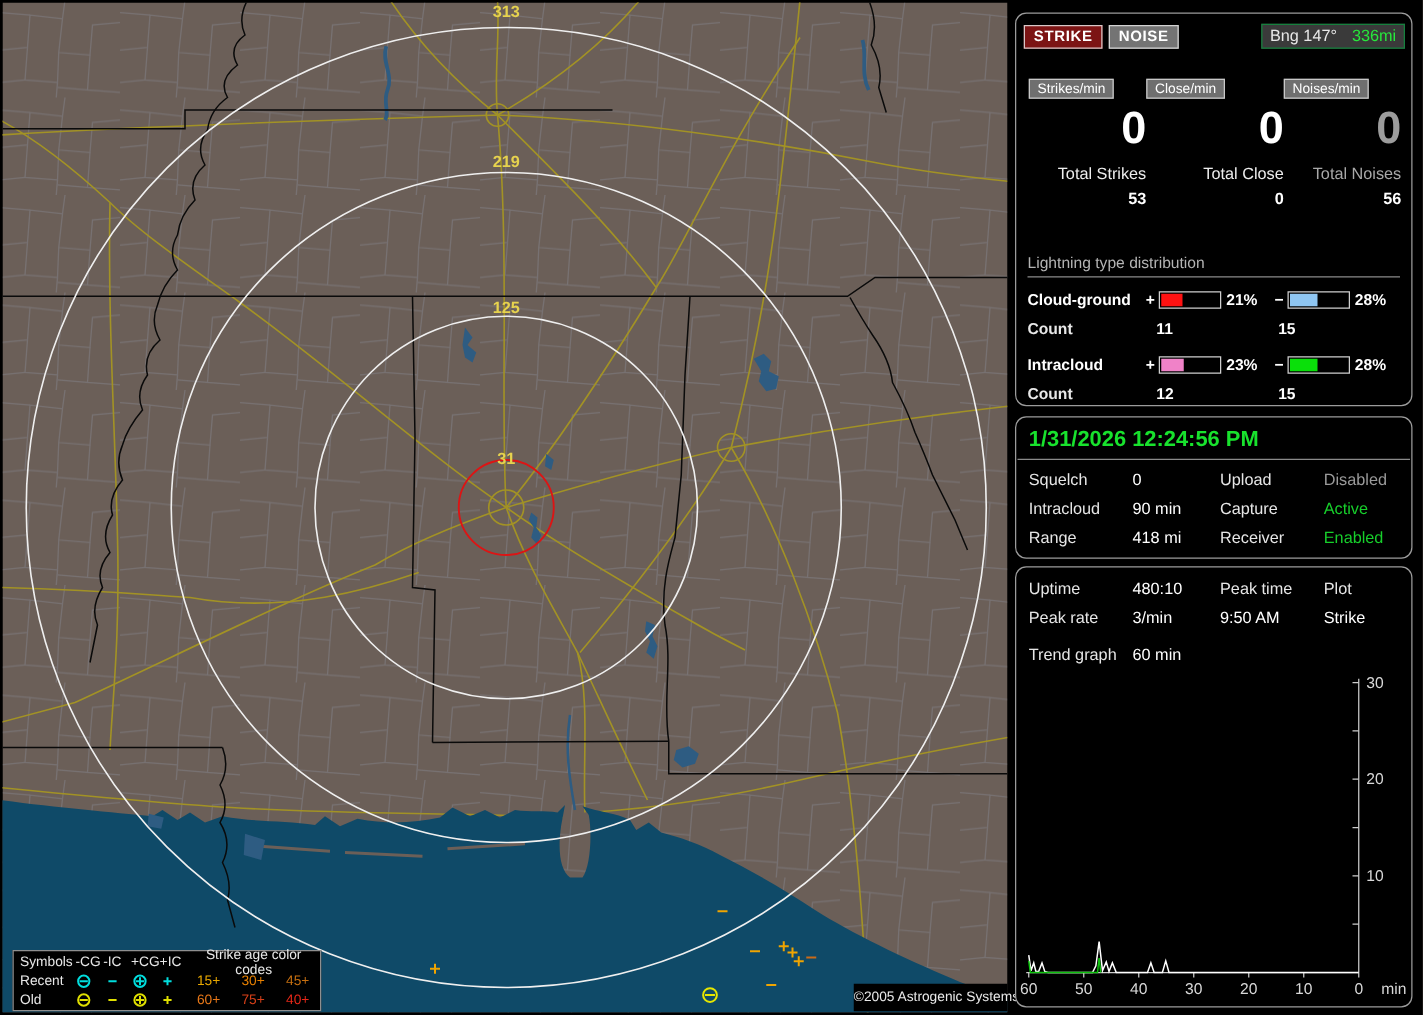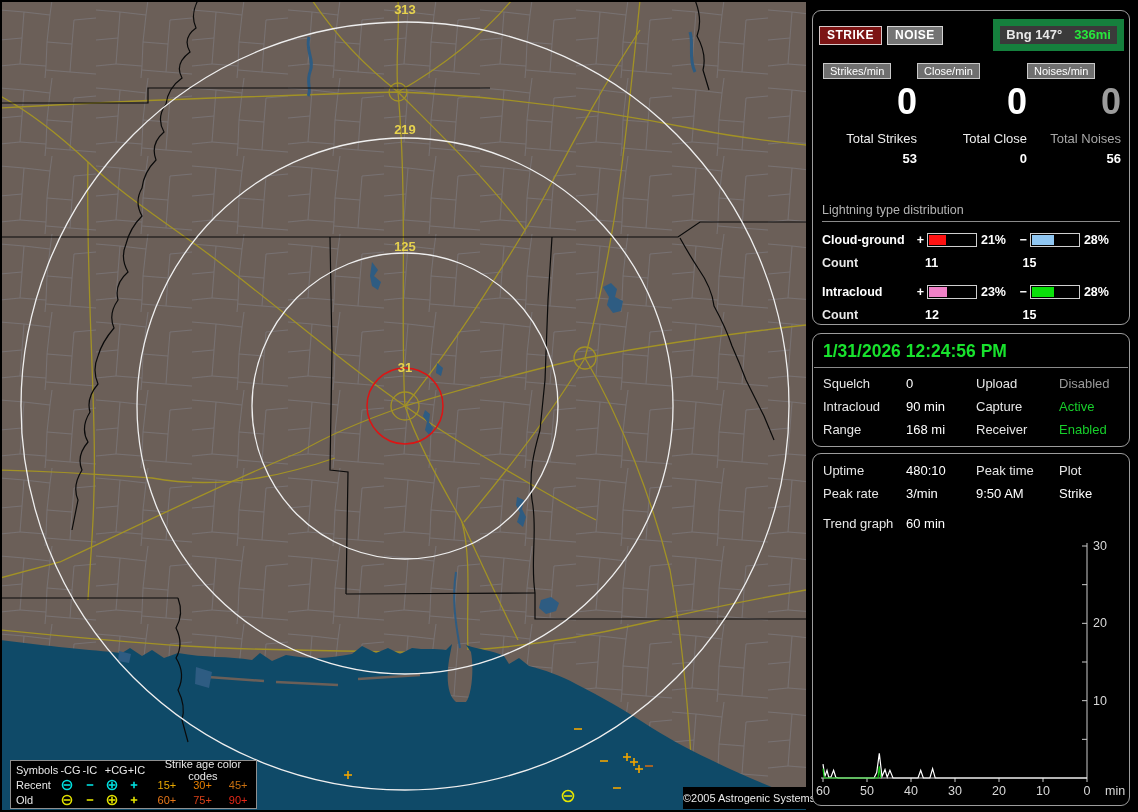--- a/index.html
+++ b/index.html
@@ -13,21 +13,21 @@
          border:1px solid #9c9c9c;border-radius:9px;box-sizing:border-box;}
   #p1{top:10px;height:315px;}
   #p2{top:333px;height:114px;}
   #p3{top:453px;height:353px;}
 
   .btnrow{position:absolute;top:8px;left:6px;right:5px;display:flex;align-items:center;}
   .tbtn{height:17px;line-height:16px;padding:0 7px;font-weight:bold;font-size:12px;
         border:1px solid #d8c8c8;color:#fff;letter-spacing:.5px;cursor:default;}
   .strike-btn{background:#7c1414;}
   .noise-btn{background:#747474;margin-left:5px;border-color:#d4d4d4;}
-  .bng{margin-left:auto;background:#3a3a3a;border:7px solid #15803d;font-weight:bold;
+  .bng{margin-left:auto;background:#3a3a3a;border:1px solid #15803d;font-weight:normal;
        font-size:13px;padding:0 6px;height:18px;line-height:18px;white-space:nowrap;}
   .bng .dist{color:#27e83c;margin-left:12px;}
 
   .counters{position:absolute;top:52px;left:10px;right:10px;display:grid;
             grid-template-columns:94px 110px 94px;justify-content:space-between;}
   .counter{text-align:right;}
   .cbtn{background:#6f6f6f;border:1px solid #c8c8c8;font-size:11px;color:#fff;
         padding:1px 6px;display:inline-block;float:left;white-space:nowrap;}
   .rate{clear:both;font-size:36px;font-weight:bold;line-height:38px;margin-top:20px;color:#fff;}
   .rate.dim{color:#9c9c9c;}
@@ -275,21 +275,21 @@
               </g>
             </svg></span>
           <span class="lcs"><svg width="14" height="14" viewBox="0 0 14 14">
               <g stroke="#e0e000" stroke-width="1.6" fill="none">
                 <line x1="3.72" y1="7" x2="10.28" y2="7"></line>
                 <line x1="7" y1="3.72" x2="7" y2="10.28"></line>
               </g>
             </svg></span>
           <span class="lage" style="color: rgb(232, 120, 24);">60+</span>
           <span class="lage" style="color: rgb(216, 64, 24);">75+</span>
-          <span class="lage" style="color: rgb(232, 40, 24);">90+</span>
+          <span class="lage" style="color: rgb(232, 40, 24);">40+</span>
         </div>
       </div>
   </div>
 
   <div id="copyright">©2005 Astrogenic Systems</div>
 </div>
 
 <div class="panel" id="p1">
   <div class="btnrow">
     <span class="tbtn strike-btn">STRIKE</span>
@@ -370,21 +370,21 @@
     <span class="c4 dim-t">Disabled</span>
   </div>
   <div class="srow">
     <span class="c1">Intracloud</span>
     <span class="c2">90 min</span>
     <span class="c3">Capture</span>
     <span class="c4 green-t">Active</span>
   </div>
   <div class="srow">
     <span class="c1">Range</span>
-    <span class="c2">168 mi</span>
+    <span class="c2">418 mi</span>
     <span class="c3">Receiver</span>
     <span class="c4 green-t">Enabled</span>
   </div>
 </div>
 
 <div class="panel" id="p3">
   <div class="srow" style="margin-top:9px;">
     <span class="c1">Uptime</span>
     <span class="c2">480:10</span>
     <span class="c3">Peak time</span>

